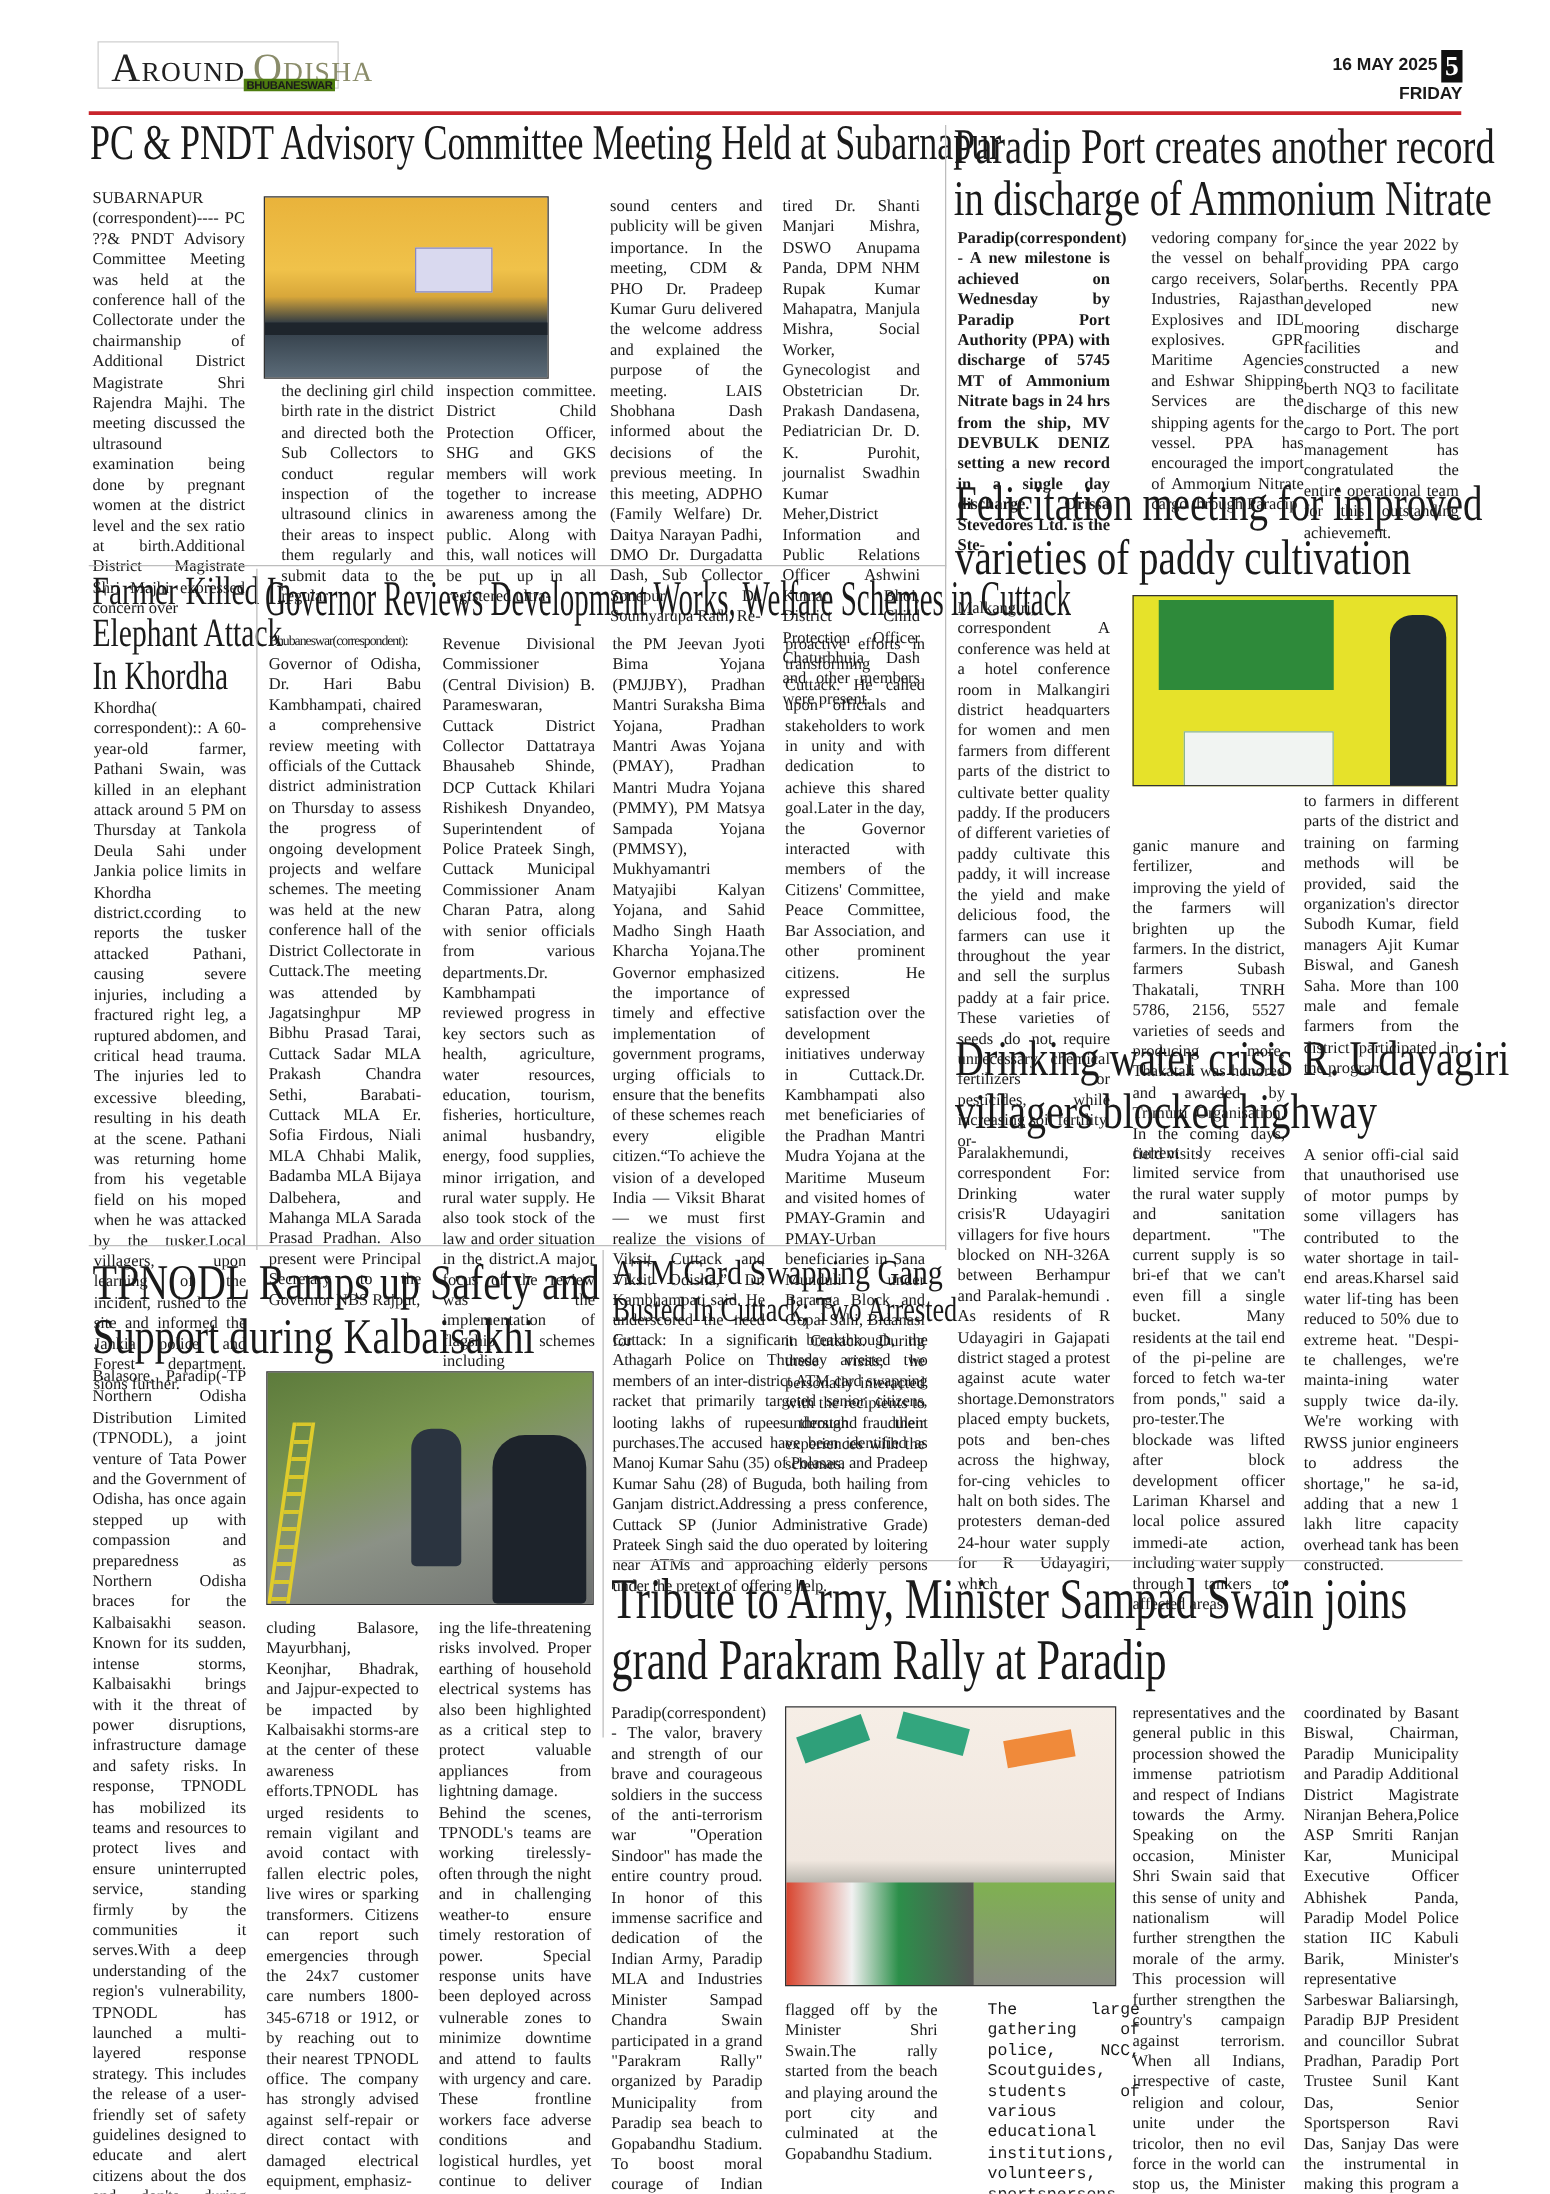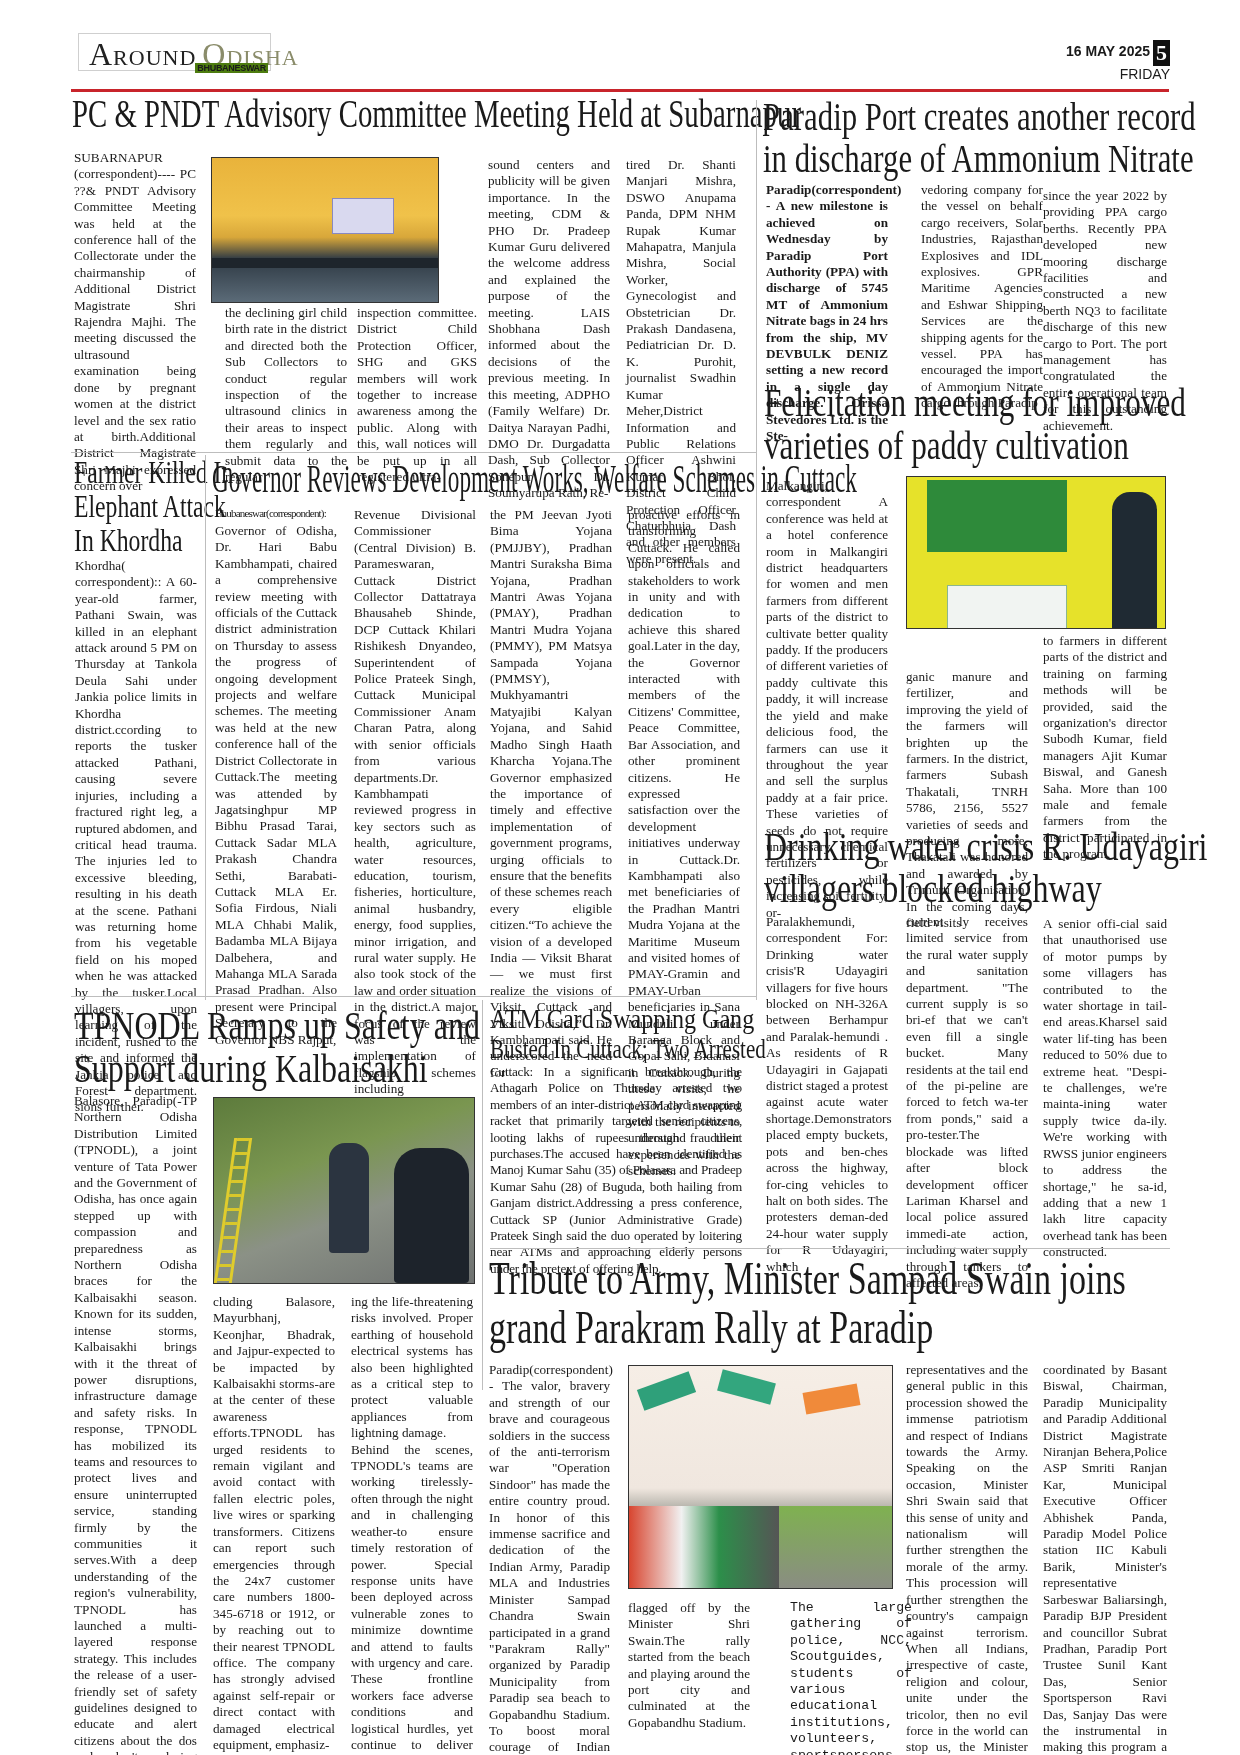--- a/index.html
+++ b/index.html
@@ -4,21 +4,21 @@
 <style>
   * { box-sizing: border-box; margin: 0; padding: 0; }
   body { width: 1240px; height: 1755px; background: #fff; font-family: "Liberation Serif", serif; color: #1a1a1a; position: relative; overflow: hidden; }
   .abs { position: absolute; }
   .masthead { left: 78px; top: 33px; width: 193px; height: 38px; border: 1px solid #cfcfcf; }
   .logo-around { position: absolute; left: 10px; top: 2px; font-size: 32px; letter-spacing: 1px; color: #222; font-variant: small-caps; }
   .logo-odisha { color: #8a8c6a; margin-left: 6px; }
   .logo-city { position: absolute; right: 2px; bottom: -3px; font-family: "Liberation Sans", sans-serif; font-weight: bold; font-size: 9px; background: #4d7c0f; padding: 0 2px; letter-spacing: -0.3px; }
   .dateline { right: 70px; top: 40px; font-family: "Liberation Sans", sans-serif; font-weight: bold; font-size: 14px; text-align: right; }
   .pageno { display: inline-block; background: #111; color: #fff; font-family: "Liberation Serif", serif; font-size: 22px; padding: 0 3px; vertical-align: -4px; margin-left: 3px; }
-  .weekday { font-family: "Liberation Sans", sans-serif; font-weight: normal; font-size: 14px; }
+  .weekday { font-family: "Liberation Sans", sans-serif; font-weight: bold; font-size: 14px; }
   .redrule { left: 71px; top: 89px; width: 1098px; height: 3px; background: #c8242b; }
   .hl { font-family: "Liberation Serif", serif; color: #1a1a1a; line-height: 1.05; transform-origin: left top; white-space: nowrap; }
   .col { font-size: 13.2px; line-height: 16.4px; text-align: justify; hyphens: auto; }
   .vrule { width: 1px; background: #bdbdbd; }
   .hrule { height: 1px; background: #bdbdbd; }
   .photo { border: 1px solid #333; overflow: hidden; }
 </style>
 </head>
 <body>
 

